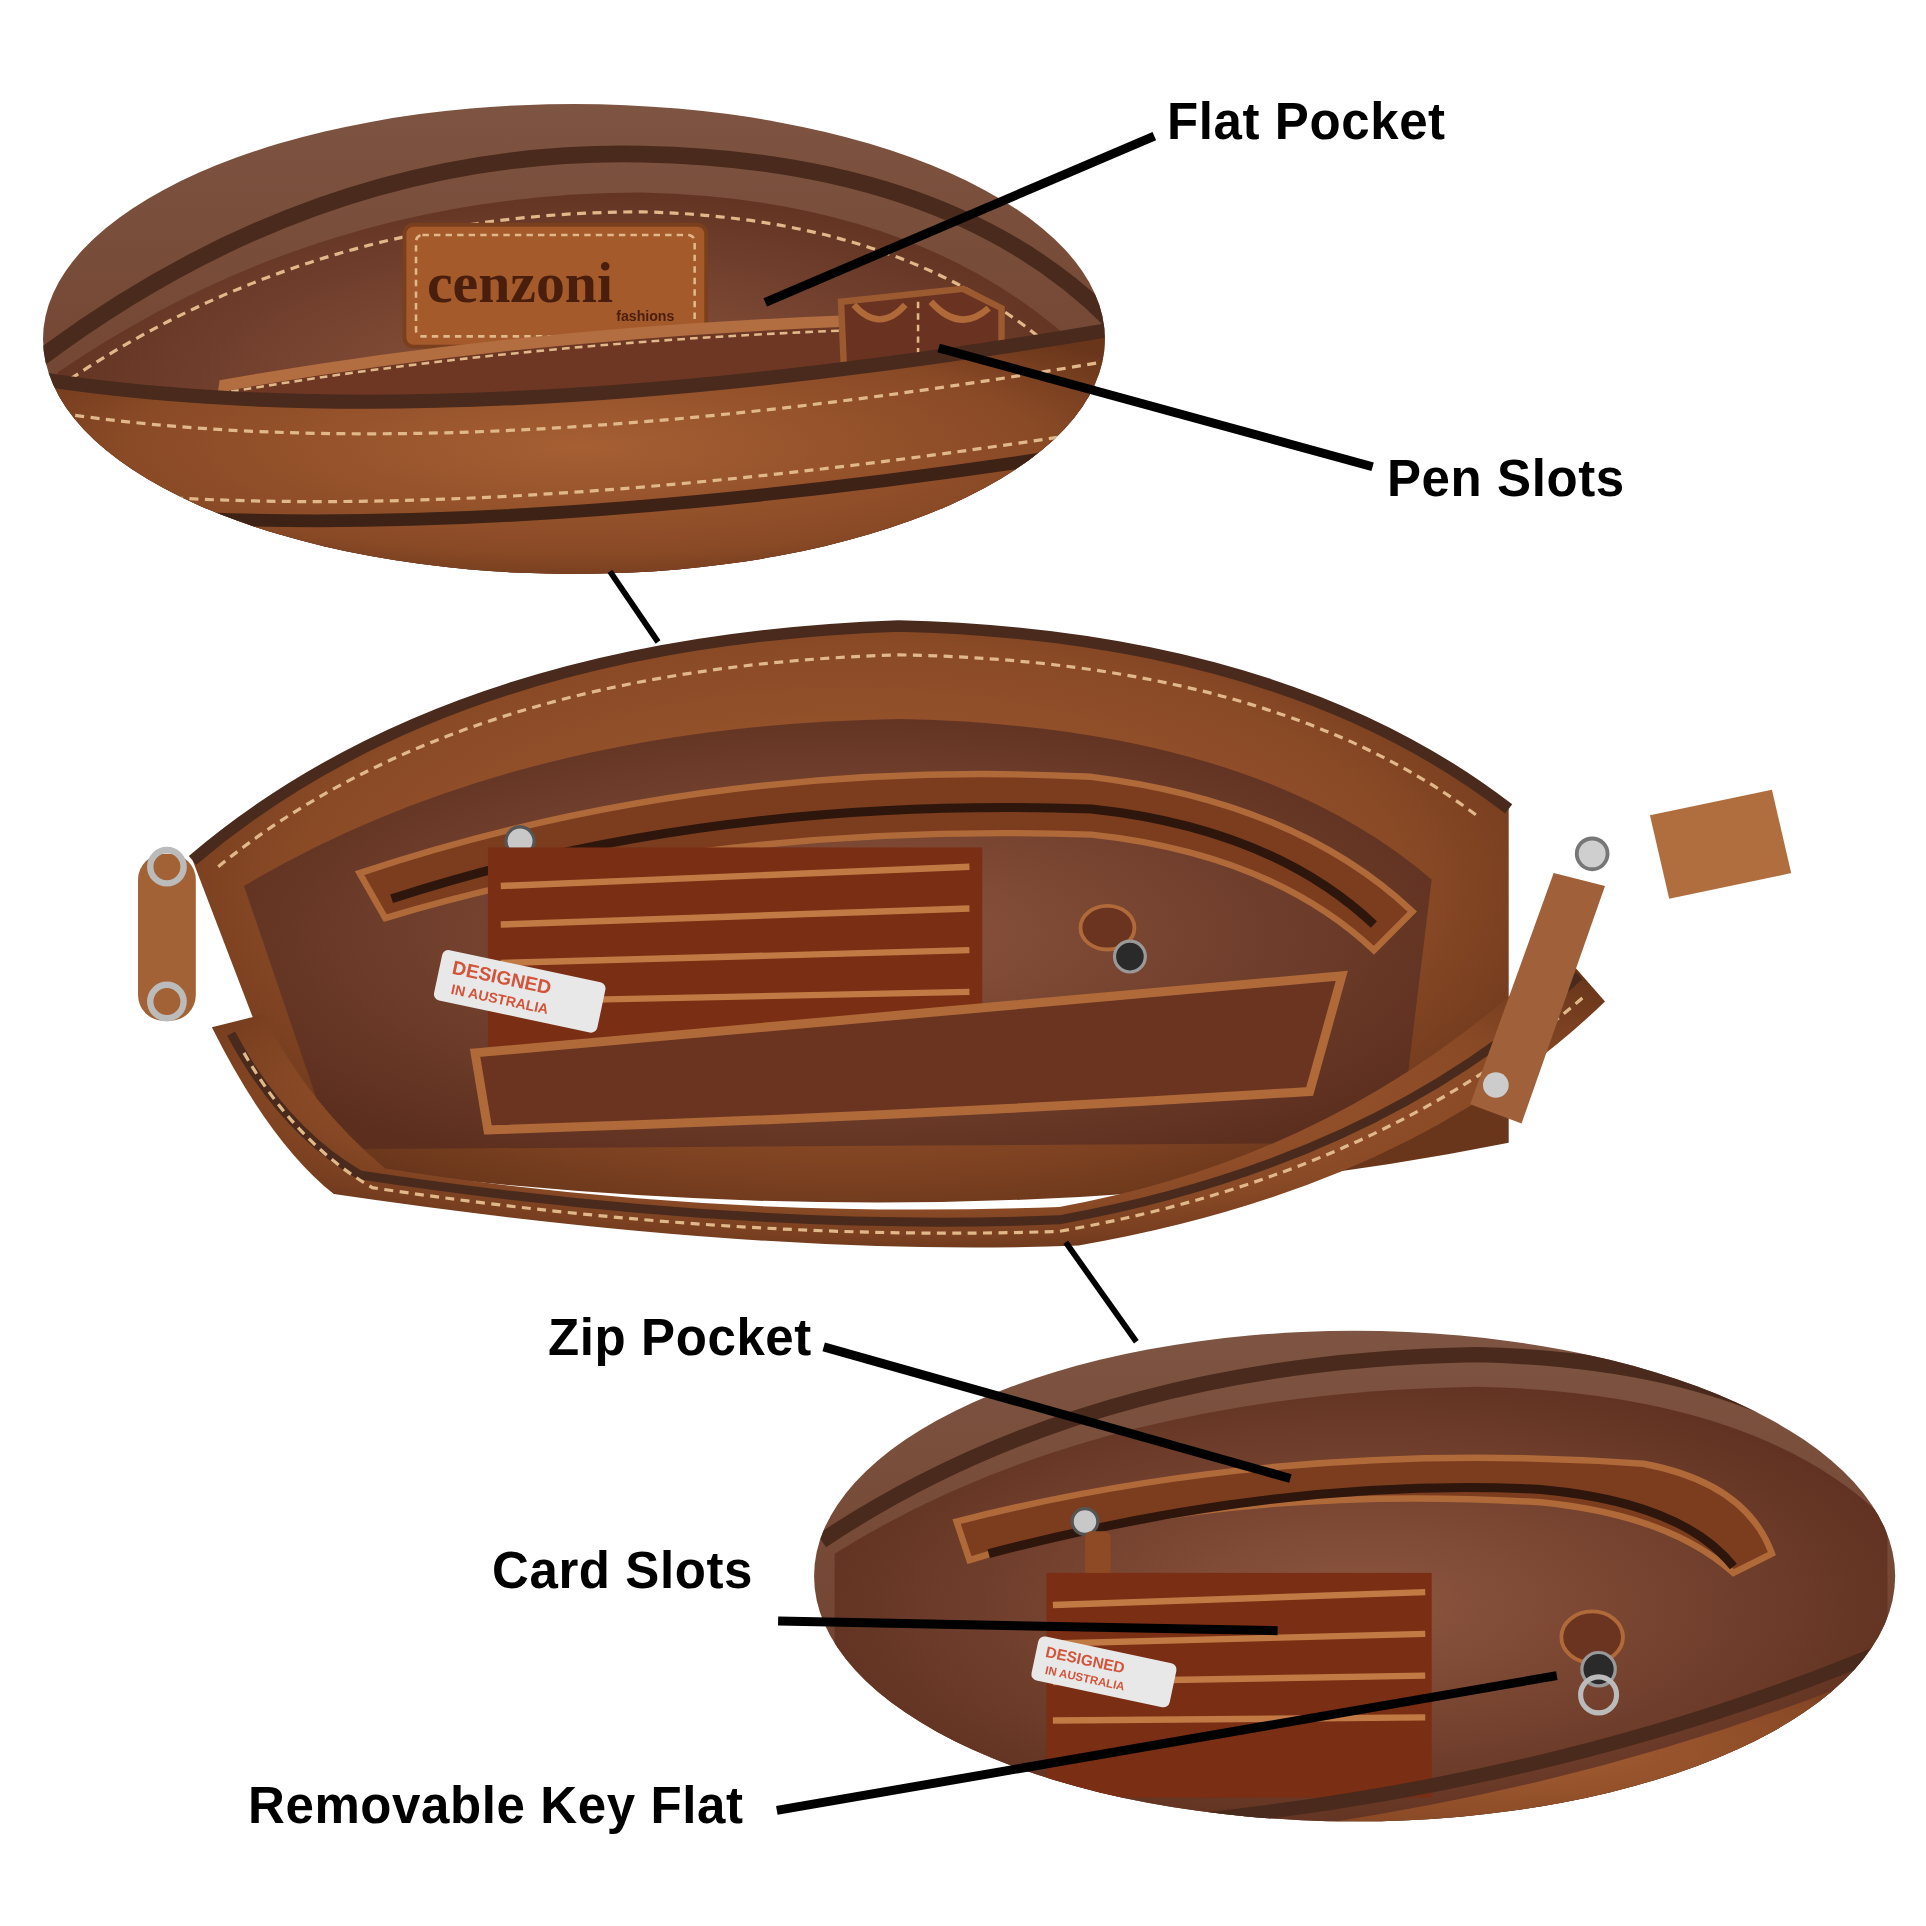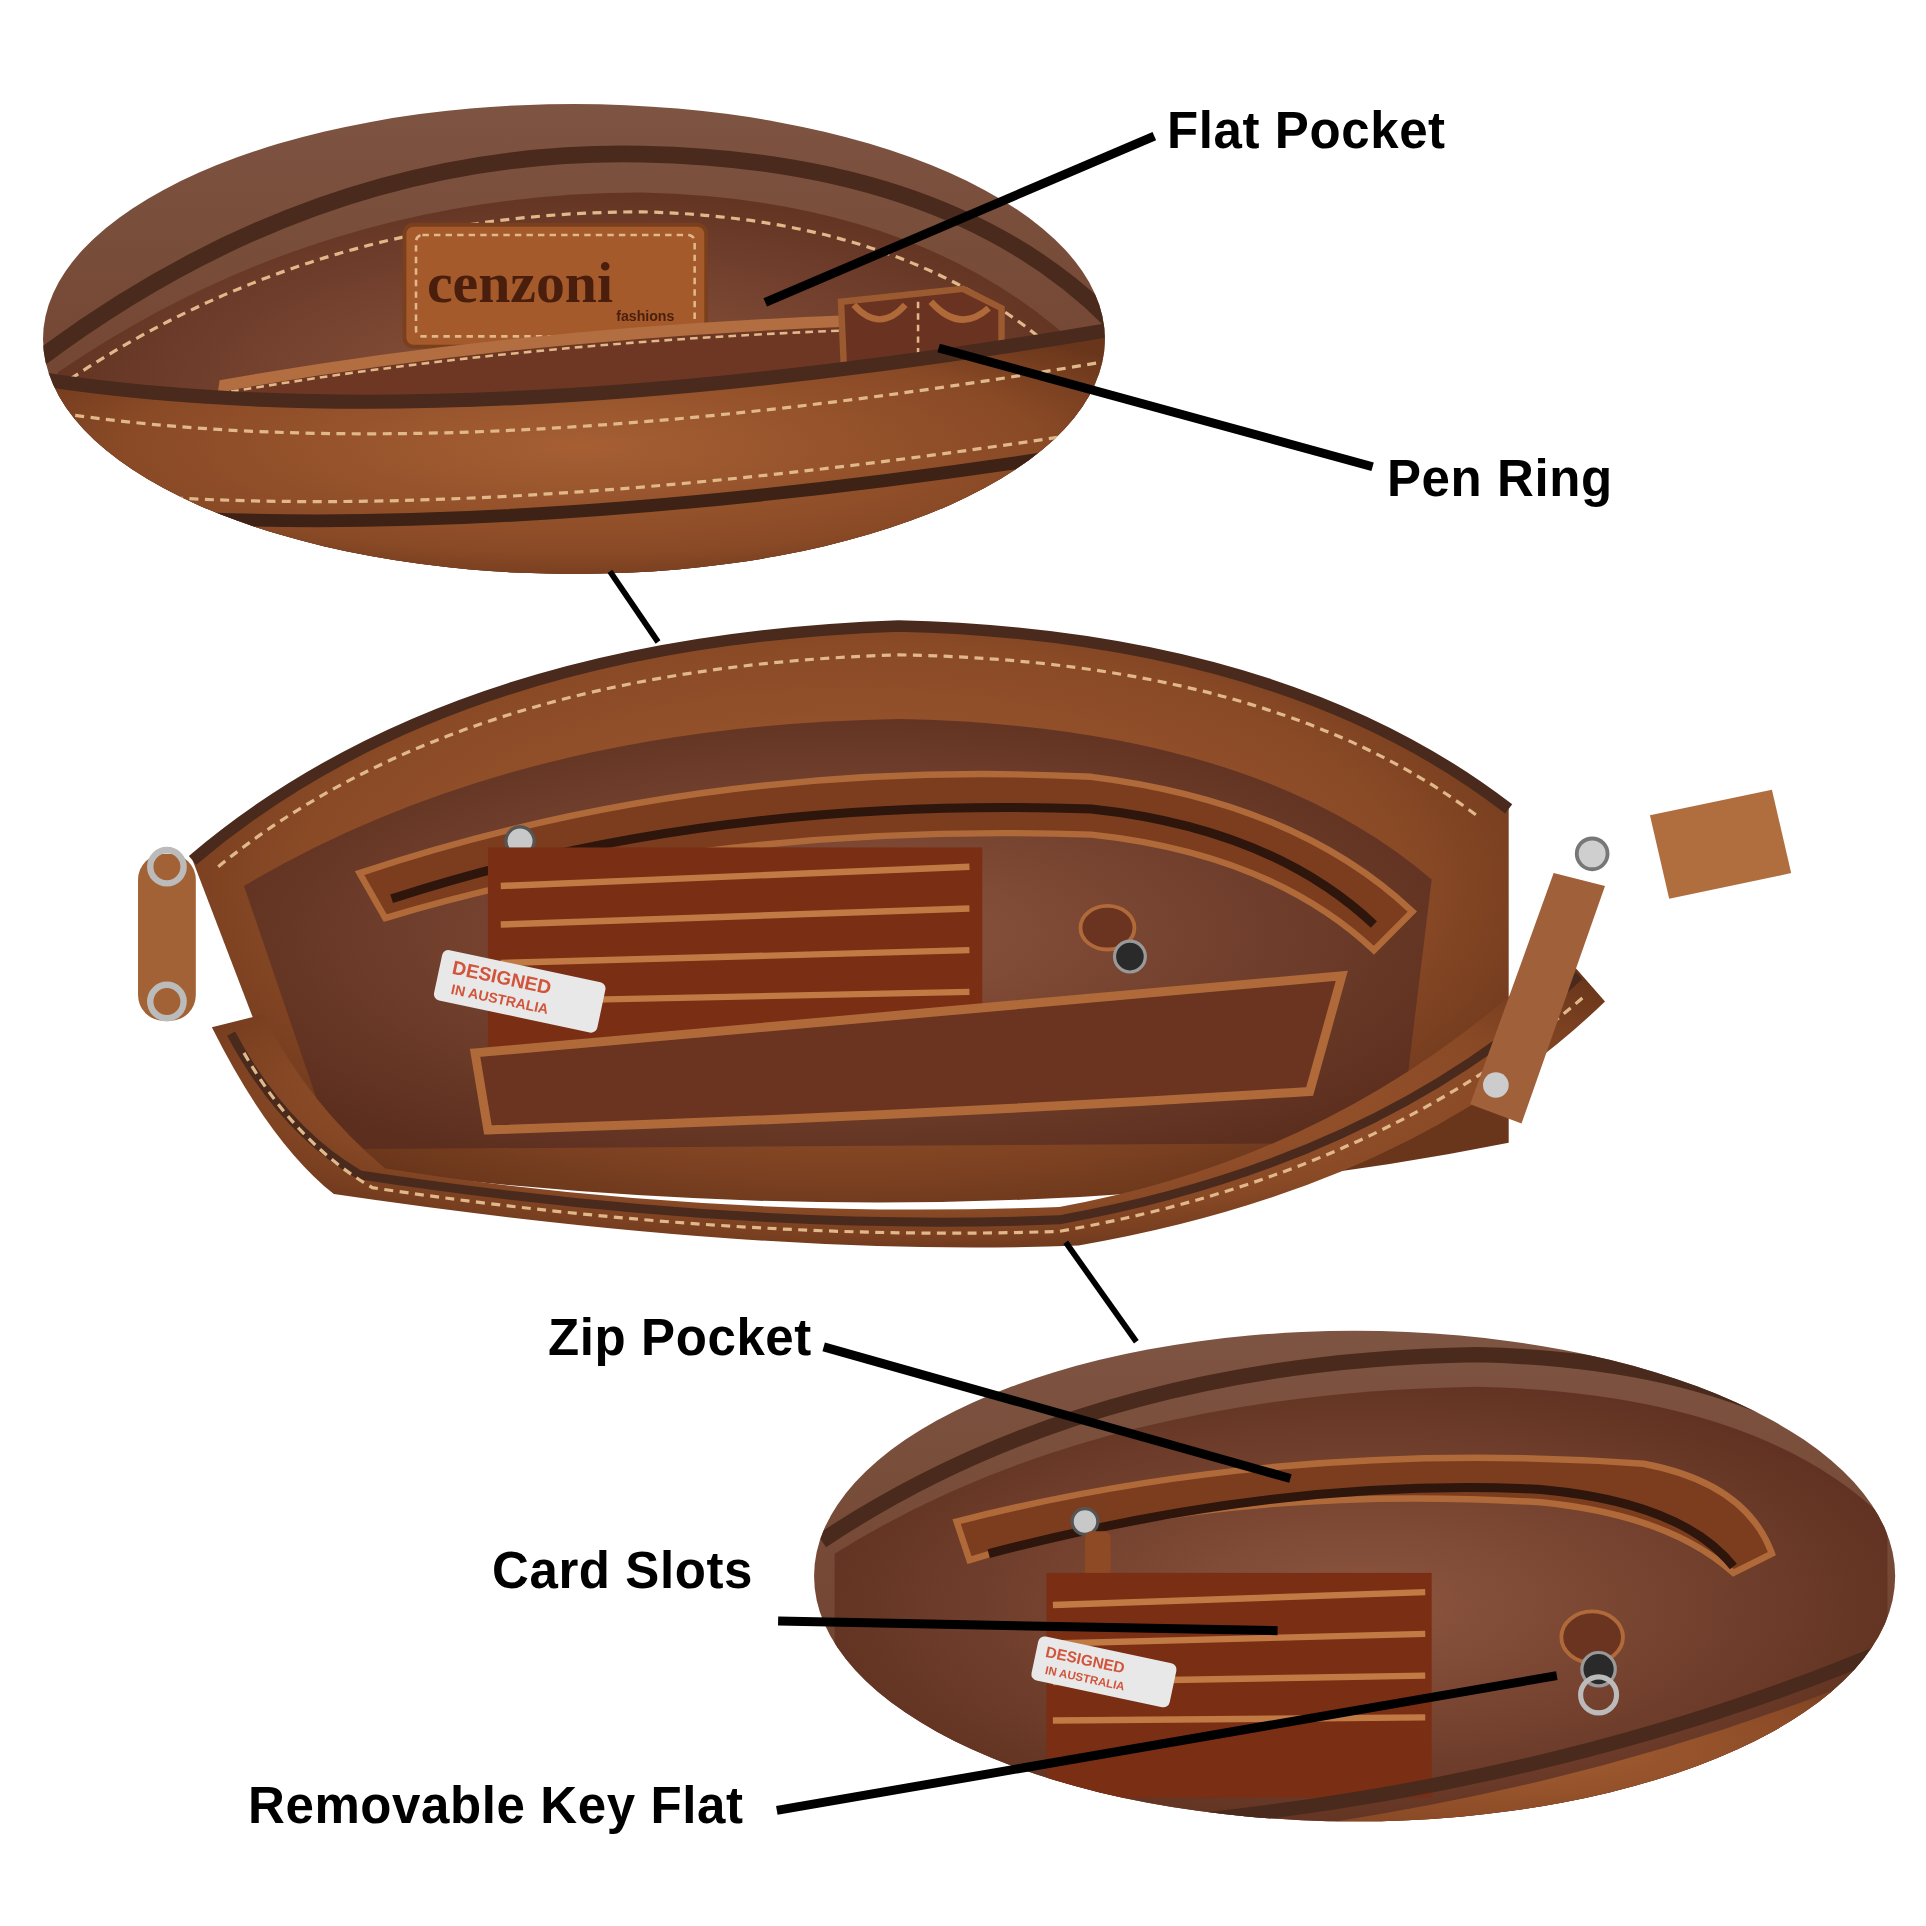--- a/index.html
+++ b/index.html
@@ -160,18 +160,18 @@
     <line x1="950" y1="890" x2="1025" y2="1000" stroke-width="9"></line>
     <line x1="1660" y1="1935" x2="1770" y2="2090" stroke-width="9"></line>
     <line x1="1192" y1="471" x2="1798" y2="212"></line>
     <line x1="1462" y1="542" x2="2138" y2="727"></line>
     <line x1="1283" y1="2098" x2="2010" y2="2303"></line>
     <line x1="1212" y1="2525" x2="1990" y2="2540"></line>
     <line x1="1210" y1="2820" x2="2425" y2="2610"></line>
   </g>
 </svg>
 
-<div class="callout-label" style="left:1167px; top:105px;">Flat Pocket</div>
-<div class="callout-label" style="left:1387px; top:453px;">Pen Ring</div>
+<div class="callout-label" style="left:1167px; top:96px;">Flat Pocket</div>
+<div class="callout-label" style="left:1387px; top:453px;">Pen Slots</div>
 <div class="callout-label" style="left:528px; top:1312px;margin-left:20px;">Zip Pocket</div>
 <div class="callout-label" style="left:492px; top:1545px;">Card Slots</div>
 <div class="callout-label" style="left:248px; top:1780px;">Removable Key Flat</div>
 
 
 </body></html>

